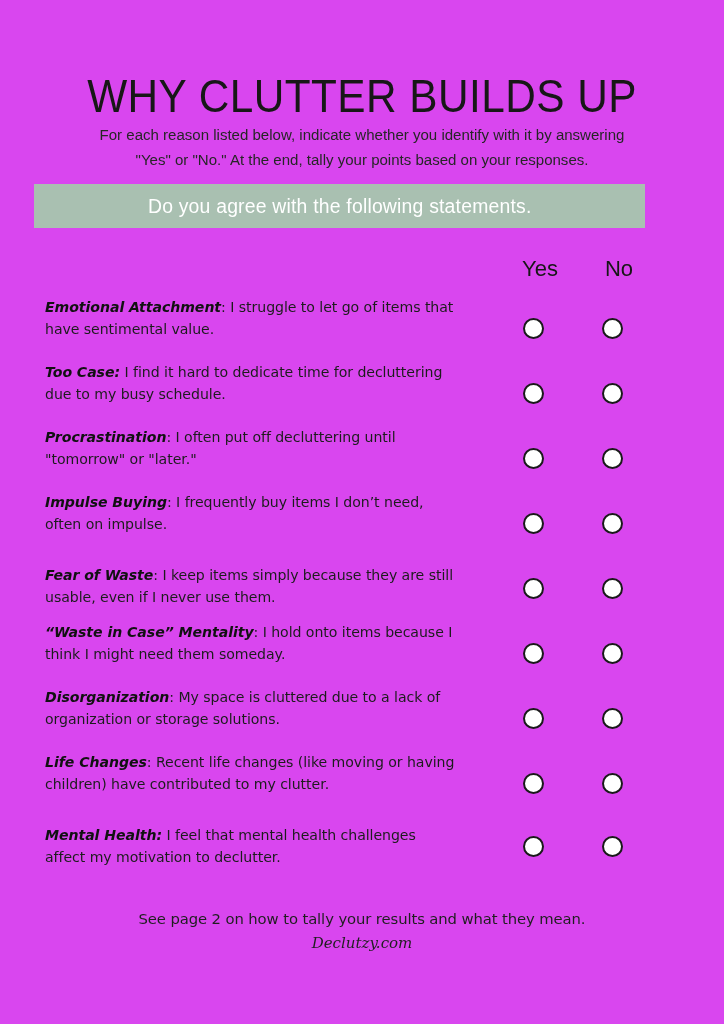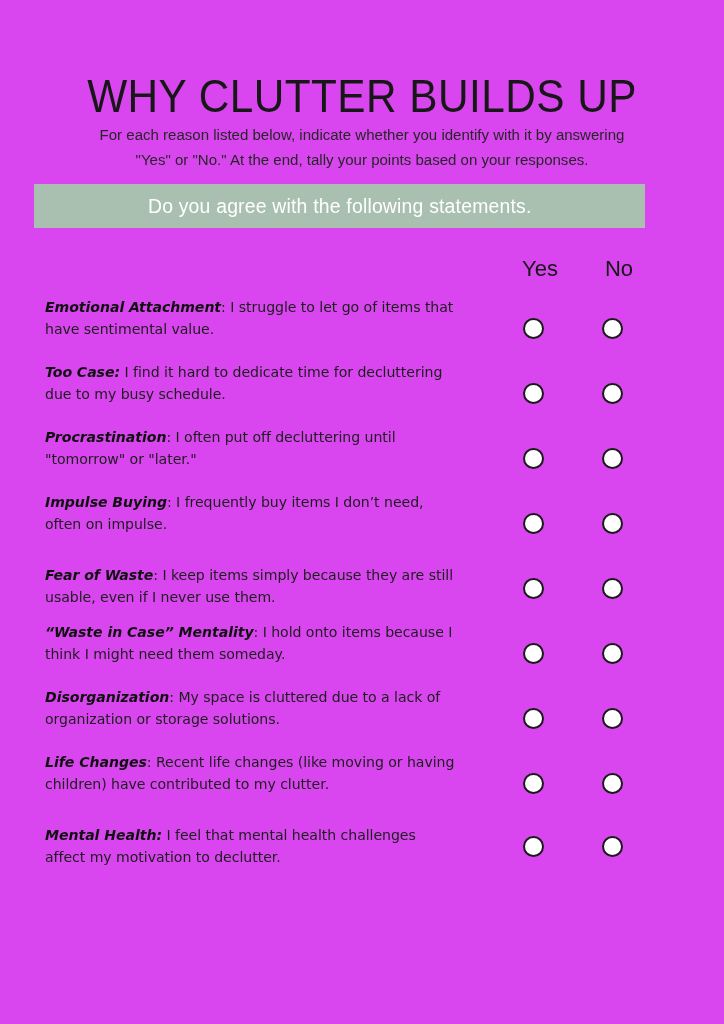--- a/index.html
+++ b/index.html
@@ -222,14 +222,18 @@
         <div class="opt yes" style="top: 477px;"></div>
         <div class="opt no" style="top: 477px;"></div>
       </div>
       <div class="row" style="top: 0px;">
         <div class="row-text" style="top: 528px;"><b>Mental Health:</b><span> </span><span>I feel that mental health challenges affect my motivation to declutter.</span></div>
         <div class="opt yes" style="top: 540px;"></div>
         <div class="opt no" style="top: 540px;"></div>
       </div>
     </div>
 
+  <div class="footer">
+    <div class="footer-line1">See page 2 on how to tally your results and what they mean.</div>
+    <div class="footer-line2">Declutzy.com</div>
+  </div>
 
 </div>
 
 </body></html>

